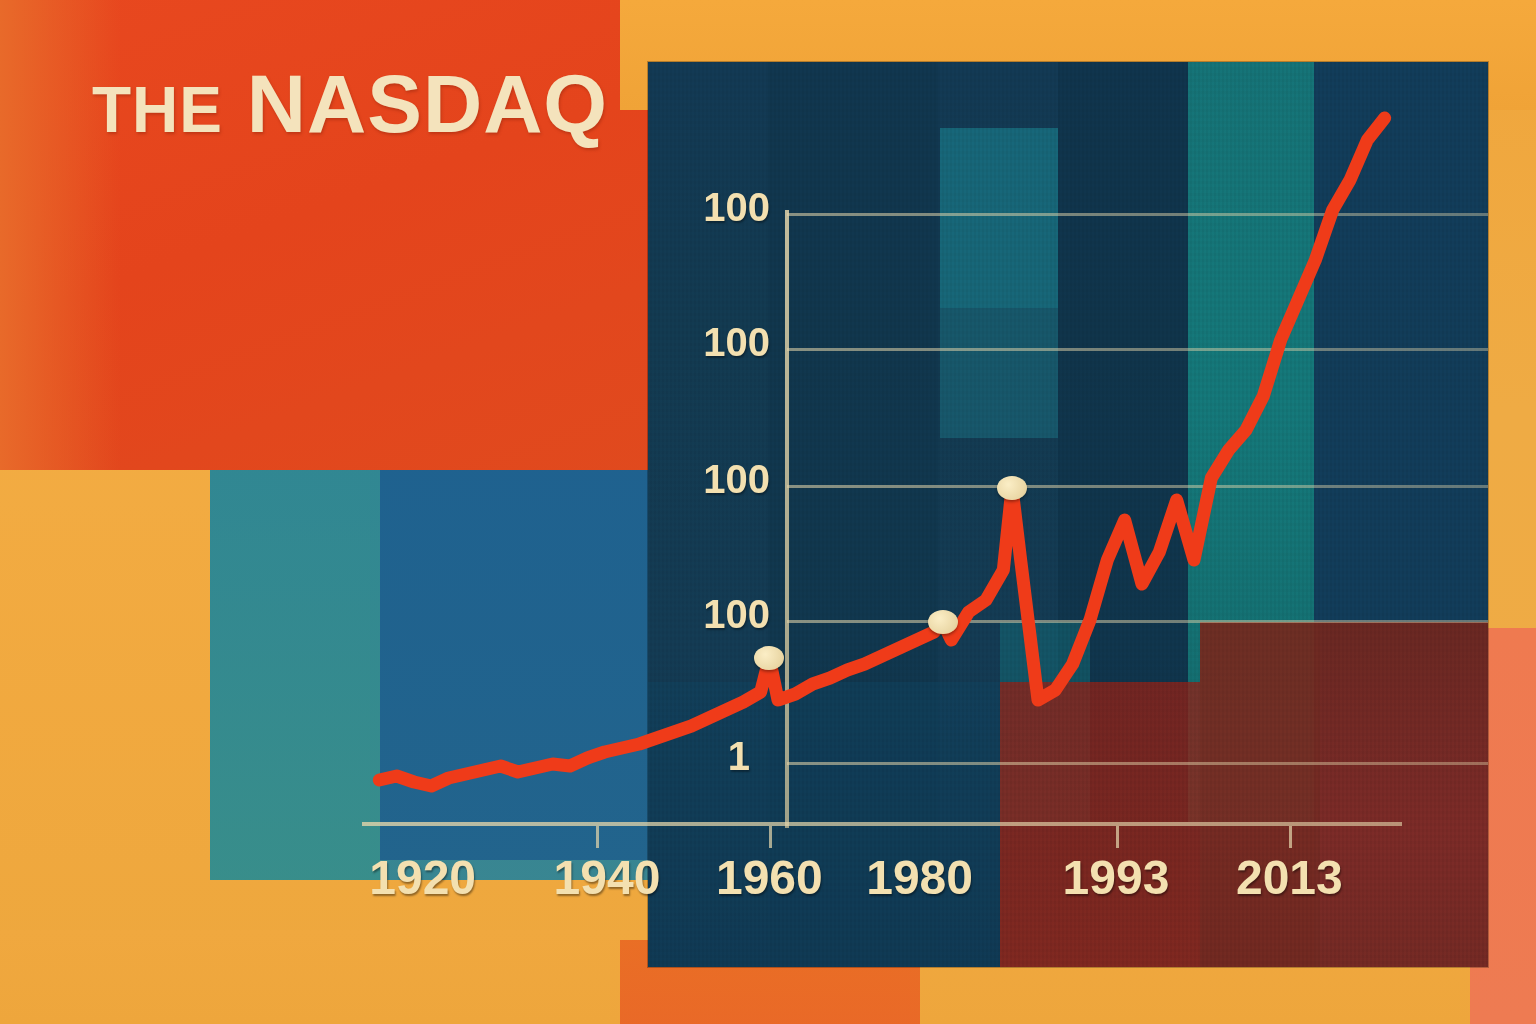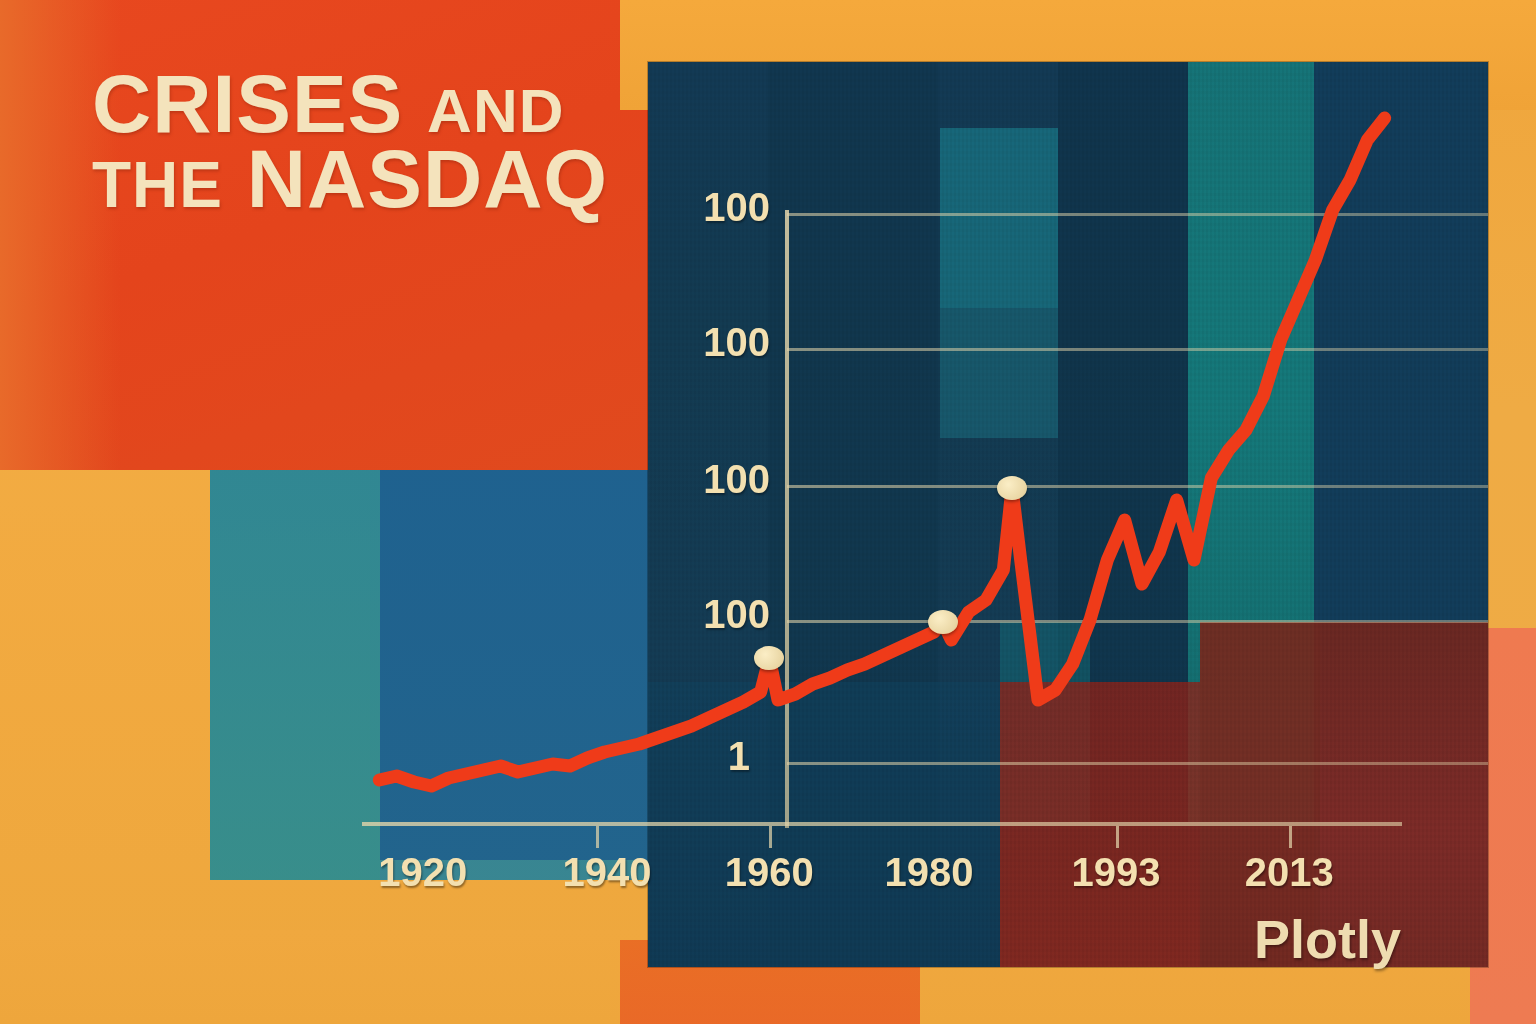--- a/index.html
+++ b/index.html
@@ -92,21 +92,21 @@
     opacity:.8;}
   #yaxis{position:absolute;left:785px;top:210px;width:4px;height:618px;
     background:linear-gradient(180deg,rgba(226,212,170,.85),rgba(222,206,160,.7));}
   #xaxis{position:absolute;left:362px;top:822px;width:1040px;height:4px;
     background:linear-gradient(90deg,rgba(226,212,170,.8),rgba(226,212,170,.62));}
   .xtick{position:absolute;width:3px;height:22px;
     background:rgba(226,212,170,.72);top:826px;}
   .ylabel{position:absolute;color:#f3e0b0;font-size:40px;font-weight:bold;
     text-align:right;width:120px;
     text-shadow:1px 2px 2px rgba(0,0,0,.35);}
-  .xlabel{position:absolute;color:#f3e0b0;font-size:40px;font-weight:bold;
+  .xlabel{position:absolute;color:#f3e0b0;font-size:48px;font-weight:bold;
     text-align:center;width:140px;top:850px;
     text-shadow:1px 2px 2px rgba(0,0,0,.4);}
   #annotation{position:absolute;left:868px;top:382px;color:#f5e2b2;
     font-size:46px;font-weight:bold;
     text-shadow:2px 3px 3px rgba(0,0,0,.45);}
   #watermark{position:absolute;left:1254px;top:908px;color:#eedcb0;
     font-size:54px;font-weight:bold;
     text-shadow:1px 2px 3px rgba(0,0,0,.4);}
   .marker{position:absolute;width:30px;height:24px;border-radius:50%;
     background:radial-gradient(circle at 38% 35%,#fbeec6,#e9d6a4 70%,#d6c08a 100%);
@@ -140,21 +140,20 @@
     <div class="tex" id="tx-blue-col"></div>
     <div class="tex" id="tx-blue-bl"></div>
     <div class="tex" id="tx-teal-bl"></div>
     <div class="tex" id="tx-red-bl"></div>
     <div class="tex" id="tx-red-br"></div>
     <div class="tex" id="tx-red-br2"></div>
     <div class="tex" id="tx-grain"></div>
   </div>
 
   <div id="title">
-    <span class="l2"><span>CRISES</span> <span class="small">AND</span></span>
     <span class="l3"><span class="small">THE</span> <span>NASDAQ</span></span>
   </div>
 
   <div id="plot">
     <div id="gridlines">
         <div class="gridline" style="left: 787px; top: 213px; width: 701px;"></div>
         <div class="gridline" style="left: 787px; top: 348px; width: 701px;"></div>
         <div class="gridline" style="left: 787px; top: 485px; width: 701px;"></div>
         <div class="gridline" style="left: 787px; top: 620px; width: 701px;"></div>
         <div class="gridline" style="left: 787px; top: 762px; width: 701px;"></div>
@@ -176,26 +175,25 @@
         <div class="ylabel" style="left: 650px; top: 185px;">100</div>
         <div class="ylabel" style="left: 650px; top: 320px;">100</div>
         <div class="ylabel" style="left: 650px; top: 457px;">100</div>
         <div class="ylabel" style="left: 650px; top: 592px;">100</div>
         <div class="ylabel" style="left: 630px; top: 734px;">1</div>
       </div>
     <div id="xlabels">
         <div class="xlabel" style="left: 352.667px;">1920</div>
         <div class="xlabel" style="left: 537px;">1940</div>
         <div class="xlabel" style="left: 699.333px;">1960</div>
-        <div class="xlabel" style="left: 859px;">1980</div>
+        <div class="xlabel" style="left: 833px; text-align: right;">1980</div>
         <div class="xlabel" style="left: 1046px;">1993</div>
         <div class="xlabel" style="left: 1219.33px;">2013</div>
       </div>
     <div id="markers">
         <div class="marker" style="left: 769.333px; top: 658px;"></div>
         <div class="marker" style="left: 942.667px; top: 622px;"></div>
         <div class="marker" style="left: 1012px; top: 488px;"></div>
       </div>
 
-    <div id="watermark">Plotly</div>
   </div>
 
 </div>
 
 </body></html>

